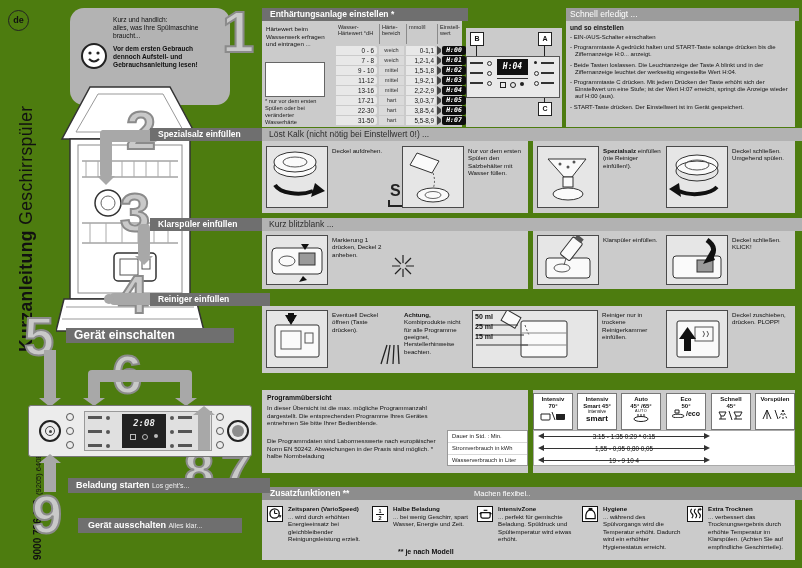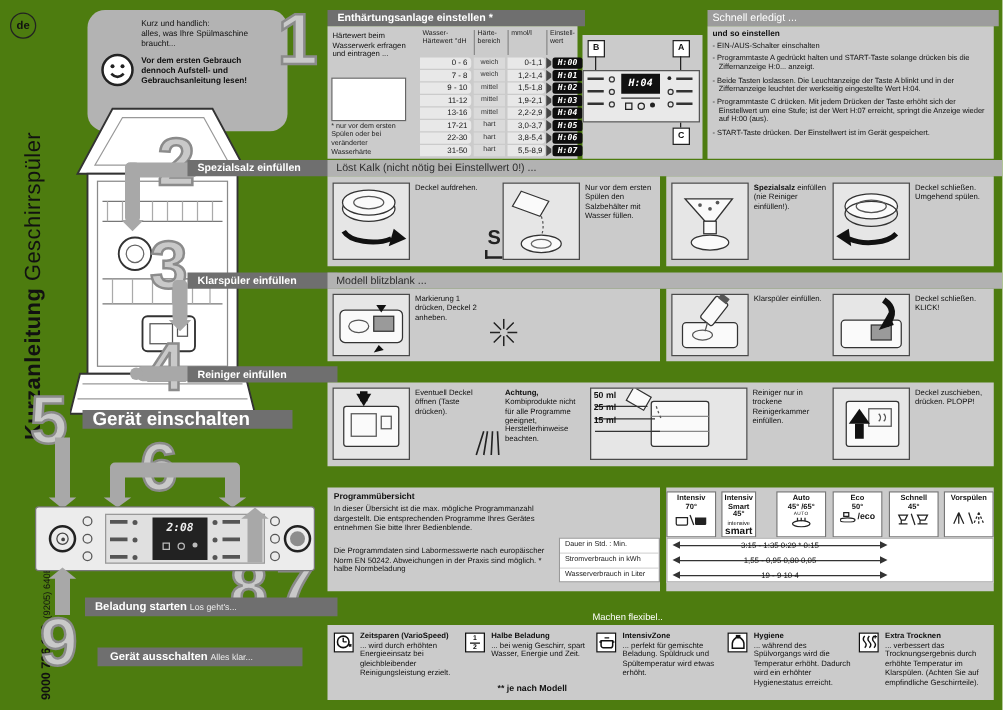--- a/index.html
+++ b/index.html
@@ -259,21 +259,21 @@
         <ellipse cx="30" cy="18" rx="21" ry="10" fill="#fafafa" stroke="#333"></ellipse>
         <ellipse cx="30" cy="24" rx="21" ry="10" fill="none" stroke="#333"></ellipse>
         <ellipse cx="30" cy="18" rx="12" ry="5" fill="none" stroke="#555"></ellipse>
         <path d="M50,40 a24,12 0 0 1 -38,4" fill="none" stroke="#111" stroke-width="4"></path>
         <polygon points="14,50 2,42 12,36" fill="#111"></polygon>
       </svg>
   </div>
   <div class="a cap" style="left:732px;top:147px;width:58px">Deckel schließen. Umgehend spülen.</div>
 
   <div class="a bar bD" style="left:150px;top:218px;width:112px">Klarspüler einfüllen</div>
-  <div class="a bar bS" style="left:262px;top:218px;width:533px">Modell blitzblank ...</div>
+  <div class="a bar bS" style="left:262px;top:218px;width:533px">Kurz blitzblank ...</div>
   <div class="a sec" style="left:262px;top:231px;width:266px;height:58px"></div>
   <div class="a sec" style="left:533px;top:231px;width:262px;height:58px"></div>
 
   <div class="a cell" style="left:266px;top:235px;width:62px;height:50px">
     <svg width="60" height="48" viewBox="0 0 60 48">
         <rect x="5" y="12" width="50" height="26" rx="4" fill="#fafafa" stroke="#333"></rect>
         <ellipse cx="20" cy="25" rx="8" ry="5" fill="none" stroke="#555"></ellipse>
         <rect x="32" y="17" width="16" height="12" fill="#9a9a9a" stroke="#333"></rect>
         <polygon points="38,14 34,8 42,8" fill="#111"></polygon>
         <polygon points="36,40 32,46 40,44" fill="#111"></polygon>
@@ -365,21 +365,21 @@
 
   <div class="a pbox" style="left:533px;top:393px;width:40px;height:37px">
     <div class="nm">Intensiv</div>
     <div class="nm">70°</div>
     <svg width="28" height="12" viewBox="0 0 28 12" style="margin:1px auto 0">
         <path d="M2,4 h9 v5 a1,1 0 0 1 -1,1 h-7 a1,1 0 0 1 -1,-1 z" fill="none" stroke="#222"></path>
         <path d="M13,2 l3,8" stroke="#222"></path>
         <path d="M17,4 h9 v5 a1,1 0 0 1 -1,1 h-7 a1,1 0 0 1 -1,-1 z" fill="#222"></path>
       </svg>
   </div>
-  <div class="a pbox" style="left:577px;top:393px;width:28px;height:37px">
+  <div class="a pbox" style="left:577px;top:393px;width:40px;height:37px">
     <div class="nm">Intensiv</div>
     <div class="nm">Smart 45°</div>
     <div style="font-size:4.6px">intensive</div>
     <div style="font-size:8px;font-weight:bold;line-height:8px">smart</div>
   </div>
   <div class="a pbox" style="left:621px;top:393px;width:40px;height:37px">
     <div class="nm">Auto</div>
     <div class="nm">45° /65°</div>
     <div style="font-size:3.8px;letter-spacing:.4px">AUTO</div>
     <svg width="16" height="8" viewBox="0 0 16 8" style="margin:0 auto">
@@ -432,20 +432,21 @@
   <div class="a vline" style="left:544px;top:448px;width:160px"></div>
   <div class="a ahl" style="left:538px;top:445px"></div>
   <div class="a ahr" style="left:704px;top:445px"></div>
   <div class="a vtxt" style="left:544px;top:444.5px;width:160px">1,55 - 0,95  0,80  0,05</div>
 
   <div class="a vline" style="left:544px;top:460px;width:160px"></div>
   <div class="a ahl" style="left:538px;top:457px"></div>
   <div class="a ahr" style="left:704px;top:457px"></div>
   <div class="a vtxt" style="left:544px;top:456.5px;width:160px">19 - 9  10  4</div>
 
+  <div class="a bar bZ" style="left:262px;top:487px;width:533px">Zusatzfunktionen **</div>
   <div class="a" style="left:474px;top:487px;height:13px;line-height:13px;font-size:7.5px;color:#fff">Machen flexibel..</div>
   <div class="a sec" style="left:262px;top:500px;width:533px;height:60px"></div>
 
   <div class="a ibox" style="left:267px;top:506px">
     <svg width="13" height="13" viewBox="0 0 14 14" style="margin:0 auto">
         <circle cx="6" cy="7" r="5" fill="none" stroke="#111" stroke-width="1.4"></circle>
         <path d="M6,7 V3.5 M6,7 H9" stroke="#111" stroke-width="1.2"></path>
         <path d="M11,9 l2,2 M11,11 l2,-2" stroke="#111" stroke-width="1.2"></path>
       </svg>
   </div>
@@ -492,21 +493,21 @@
         <path d="M12,1 v3 M10.5,2.5 h3" stroke="#111" stroke-width="1"></path>
       </svg>
   </div>
   <div class="a" style="left:708px;top:505px;width:82px">
     <div class="t6" style="font-weight:bold">Extra Trocknen</div>
     <div class="t6">... verbessert das Trocknungsergebnis durch erhöhte Temperatur im Klarspülen. (Achten Sie auf empfindliche Geschirrteile).</div>
   </div>
 
   <div class="a" style="left:398px;top:548px;font-size:7px;font-weight:bold">** je nach Modell</div>
 
-  <div class="a bar bD" style="left:66px;top:328px;width:160px;height:15px;line-height:15px;font-size:15px">Gerät einschalten</div>
+  <div class="a bar bD" style="left:66px;top:328px;width:160px;height:15px;line-height:15px;font-size:12px">Gerät einschalten</div>
 
   <div class="a conn" style="left:44px;top:350px;width:12px;height:50px;border-radius:0"></div>
   <div class="a" style="left:39px;top:398px;width:0;height:0;border-top:9px solid #a8a8a8;border-left:11px solid transparent;border-right:11px solid transparent"></div>
   <div class="a conn" style="left:88px;top:370px;width:104px;height:12px"></div>
   <div class="a conn" style="left:88px;top:378px;width:12px;height:22px;border-radius:0"></div>
   <div class="a" style="left:83px;top:398px;width:0;height:0;border-top:8px solid #a8a8a8;border-left:11px solid transparent;border-right:11px solid transparent"></div>
   <div class="a conn" style="left:180px;top:378px;width:12px;height:22px;border-radius:0"></div>
   <div class="a" style="left:175px;top:398px;width:0;height:0;border-top:8px solid #a8a8a8;border-left:11px solid transparent;border-right:11px solid transparent"></div>
 
   <div class="a" style="left:28px;top:405px;width:224px;height:52px;background:#ececec;border:1.4px solid #777;border-radius:3px;box-sizing:border-box"></div>

